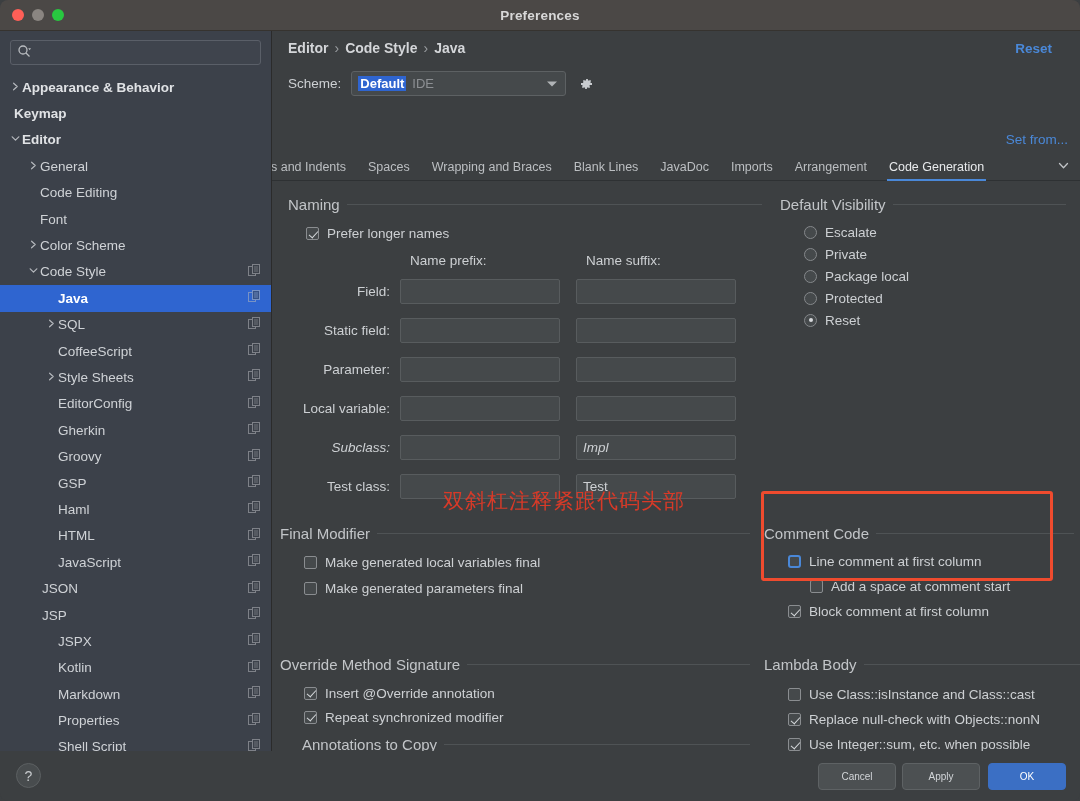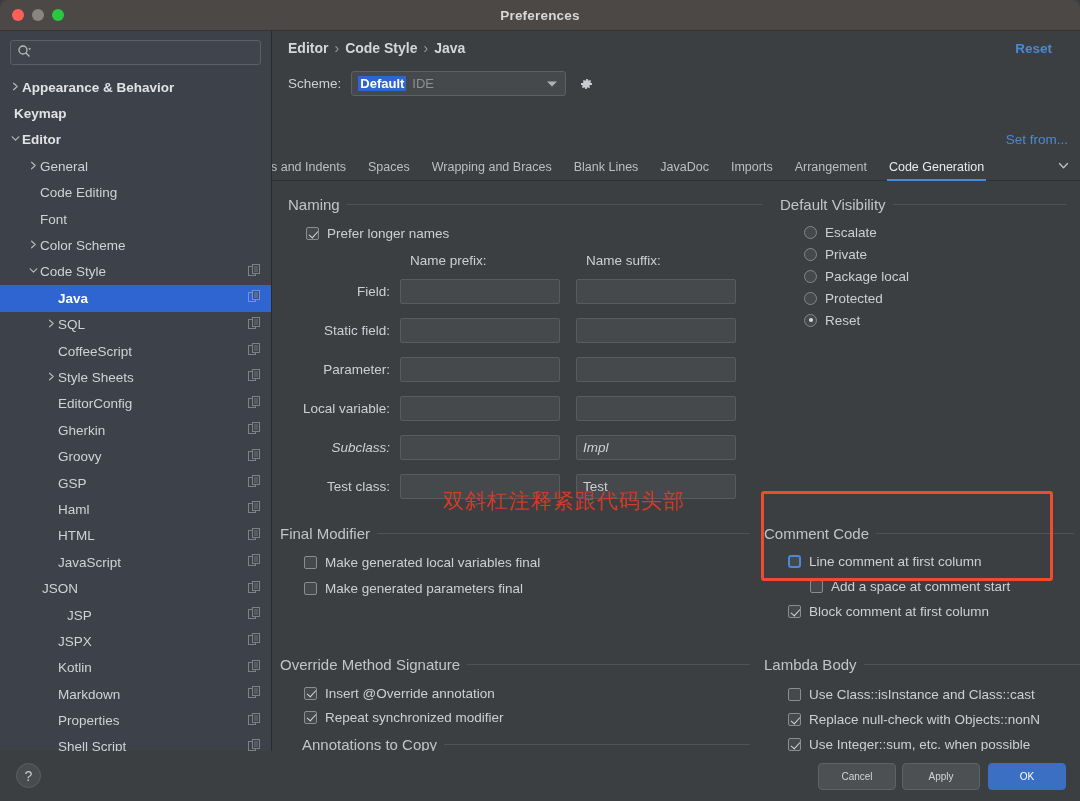--- a/index.html
+++ b/index.html
@@ -332,21 +332,21 @@
           <span class="arrow"></span>
           <span class="label">JSON</span>
           <span class="sch-icon"><svg width="13" height="13" viewBox="0 0 13 13">
               <rect x="0.5" y="2.5" width="7" height="9" fill="none" stroke="#b4b7bb" stroke-width="1"></rect>
               <rect x="4.5" y="0.5" width="7" height="9" fill="#3c414a" stroke="#b4b7bb" stroke-width="1"></rect>
               <line x1="6" y1="3" x2="10" y2="3" stroke="#b4b7bb" stroke-width="0.8"></line>
               <line x1="6" y1="5" x2="10" y2="5" stroke="#b4b7bb" stroke-width="0.8"></line>
               <line x1="6" y1="7" x2="10" y2="7" stroke="#b4b7bb" stroke-width="0.8"></line>
             </svg></span>
         </div>
-        <div class="row" style="padding-left: 53px; align-items: center;">
+        <div class="row" style="padding-left: 28px; align-items: center;">
           <span class="arrow"></span>
           <span class="label">JSP</span>
           <span class="sch-icon"><svg width="13" height="13" viewBox="0 0 13 13">
               <rect x="0.5" y="2.5" width="7" height="9" fill="none" stroke="#b4b7bb" stroke-width="1"></rect>
               <rect x="4.5" y="0.5" width="7" height="9" fill="#3c414a" stroke="#b4b7bb" stroke-width="1"></rect>
               <line x1="6" y1="3" x2="10" y2="3" stroke="#b4b7bb" stroke-width="0.8"></line>
               <line x1="6" y1="5" x2="10" y2="5" stroke="#b4b7bb" stroke-width="0.8"></line>
               <line x1="6" y1="7" x2="10" y2="7" stroke="#b4b7bb" stroke-width="0.8"></line>
             </svg></span>
         </div>

